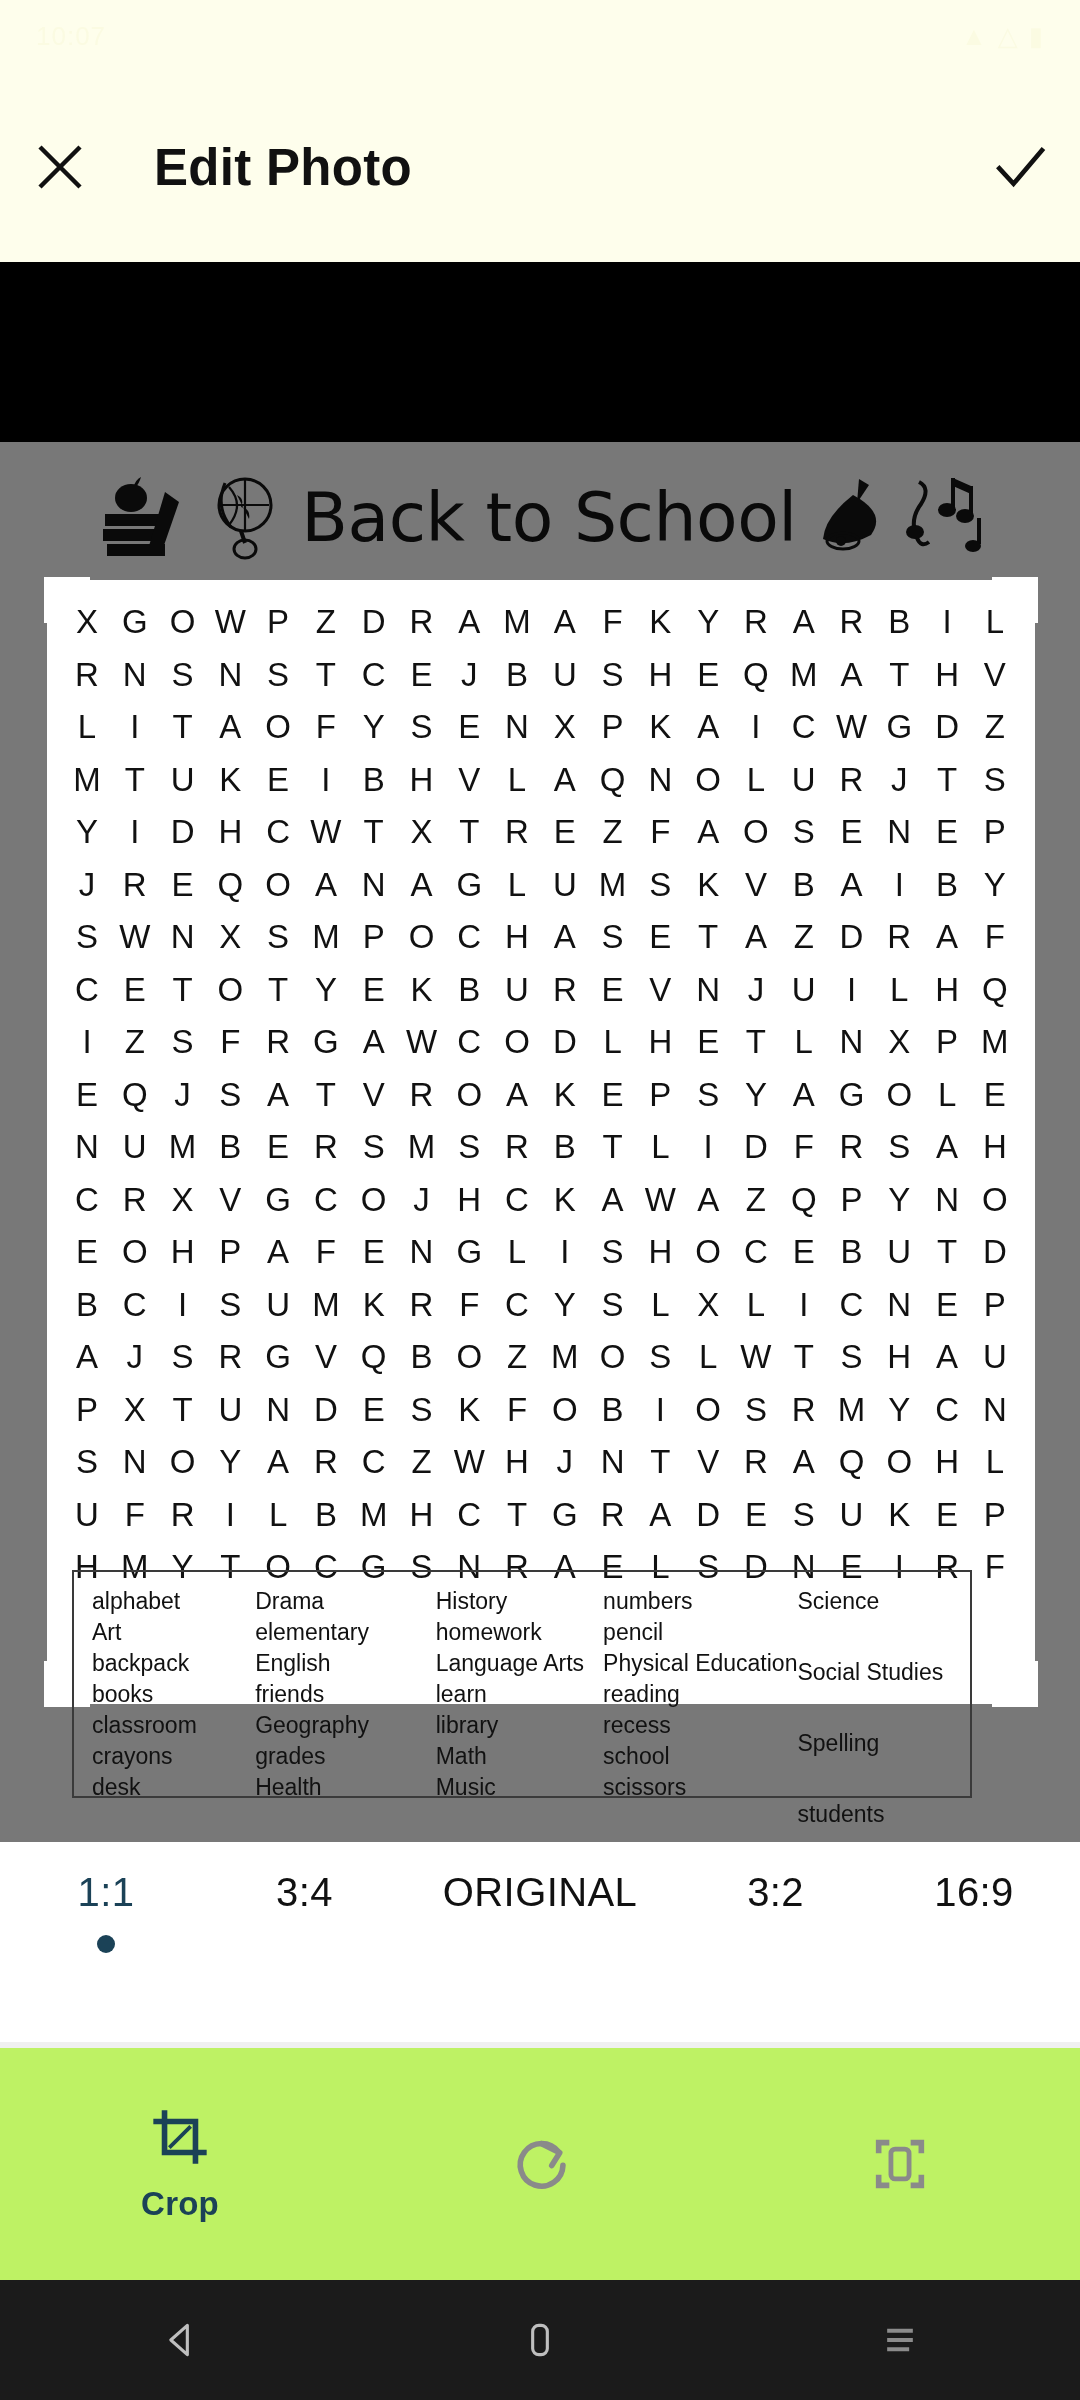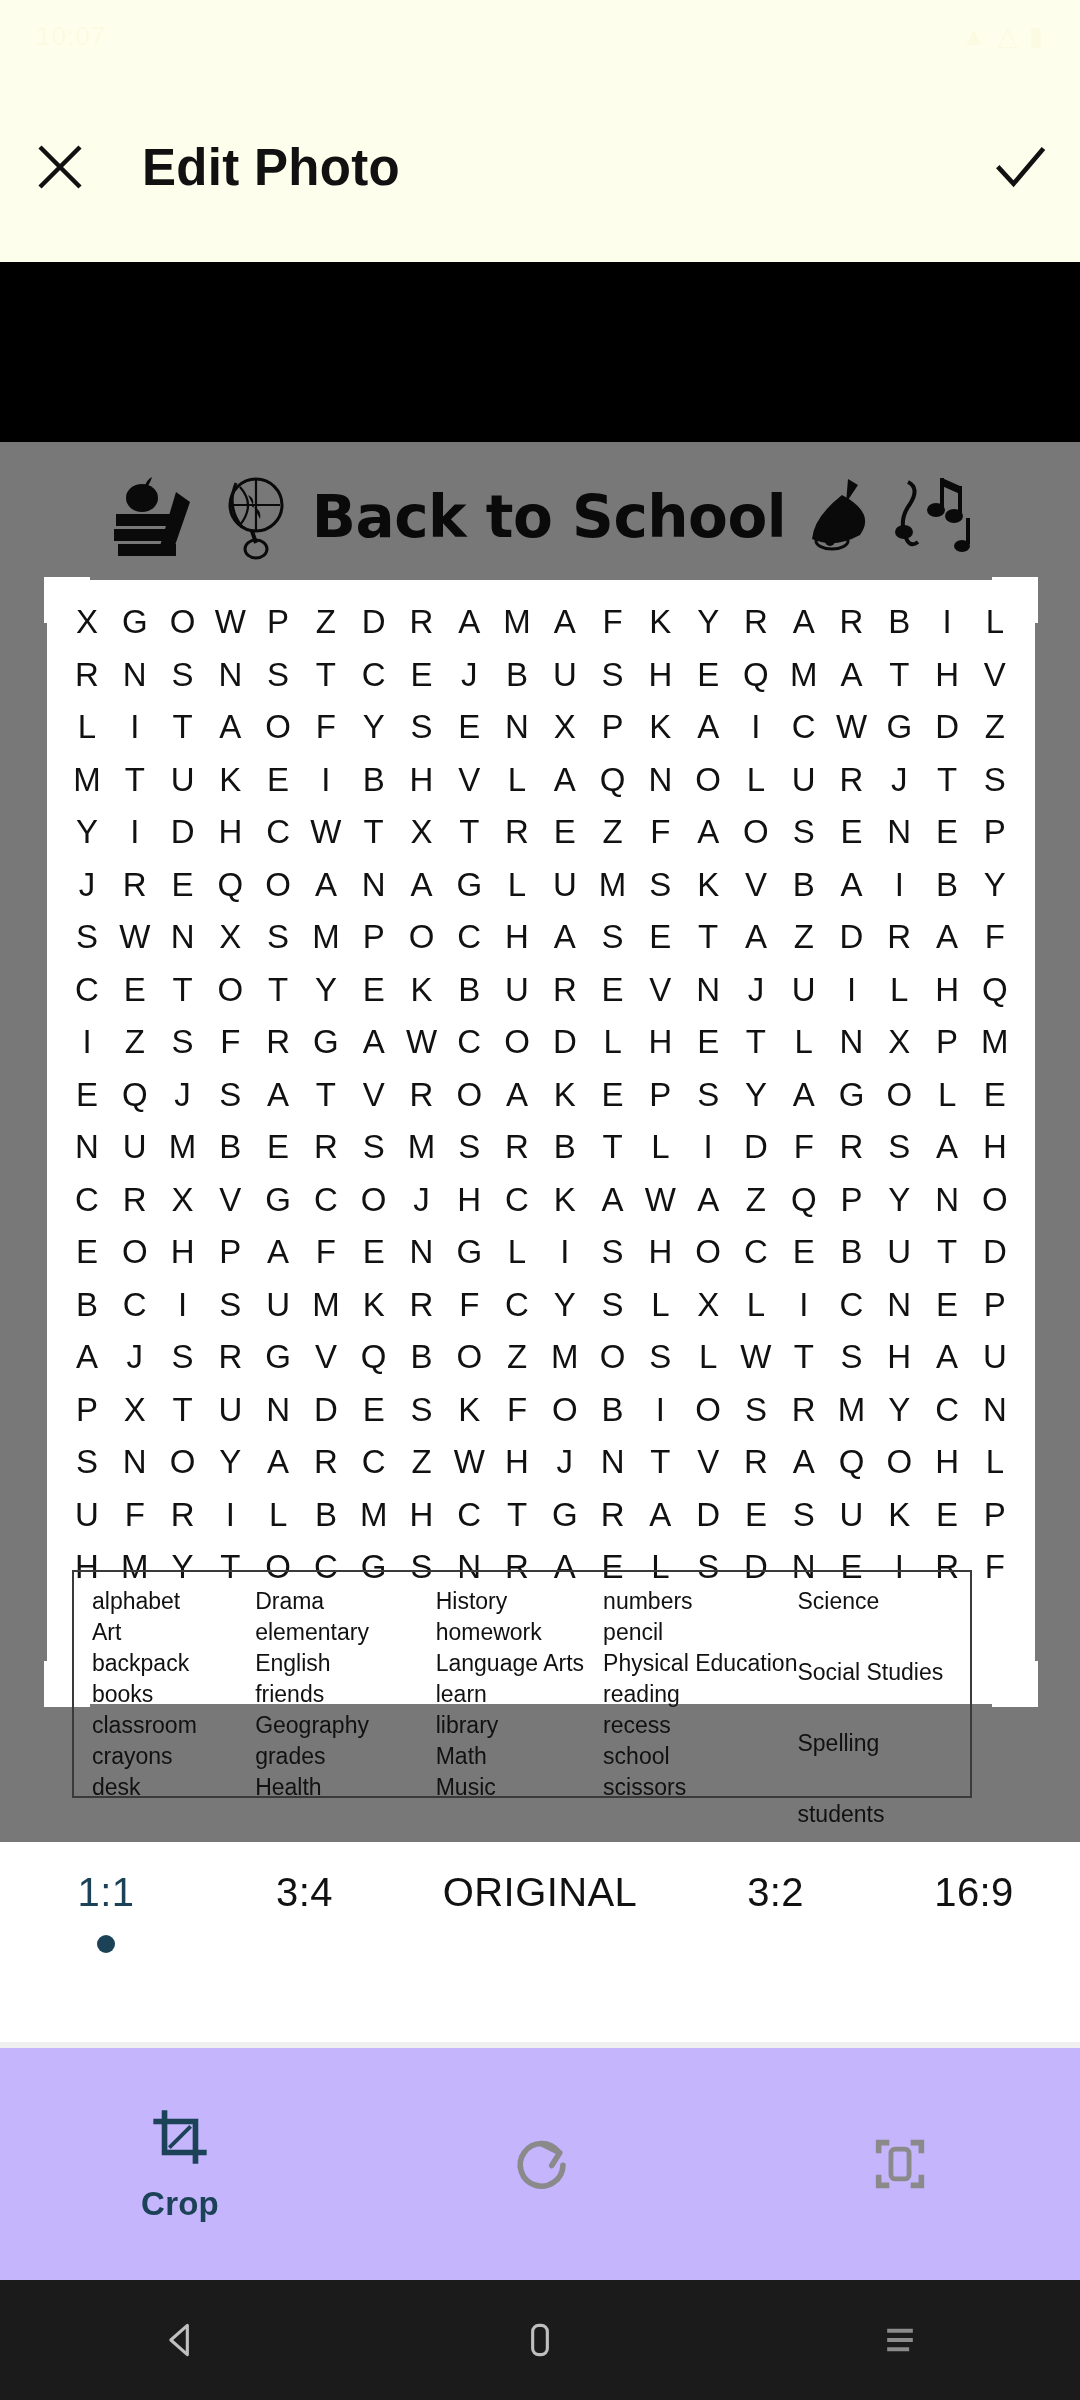--- a/index.html
+++ b/index.html
@@ -17,21 +17,21 @@
     display:flex; align-items:center; justify-content:space-between;
     padding:0 36px;
   }
   .sb-left,.sb-right{ display:flex; align-items:center; gap:10px; }
   .sb-glyph{ color:#FBFBE2; font-size:26px; letter-spacing:1px; }
 
   
   .appbar{
     position:absolute; left:0; top:72px; width:1080px; height:190px;
     background:#FEFEEC;
-    display:flex; align-items:center;
+    display:flex; align-items:center;gap:12px;
   }
   .icon-btn{
     width:120px; height:120px;
     display:flex; align-items:center; justify-content:center;
     flex:0 0 auto;
   }
   .appbar-title{
     font-size:51px; font-weight:bold; color:#111111;
     letter-spacing:0.3px; margin-left:22px; flex:1 1 auto;
   }
@@ -48,21 +48,21 @@
     background:#787878;
     overflow:hidden;
   }
 
   
   .puzzle-head{
     position:absolute; left:0; top:20px; width:1080px; height:110px;
     display:flex; align-items:center; justify-content:center; gap:14px;
   }
   .puzzle-title{
-    font-size:58px; font-weight:bold; color:#0a0a0a;
+    font-size:68px; font-weight:normal; color:#0a0a0a;
     letter-spacing:-0.5px; font-family:"DejaVu Sans", sans-serif;
   }
   .clip{ flex:0 0 auto; display:block; }
 
   
   .crop-window{
     position:absolute; left:47px; top:138px;
     width:988px; height:1124px;
     background:#ffffff;
     overflow:hidden;
@@ -145,21 +145,21 @@
   }
   .ratio.sel .ratio-dot{ visibility:visible; }
 
   
   .divider{
     position:absolute; left:0; top:2042px; width:1080px; height:6px;
     background:#F0F0F0;
   }
   .toolbar{
     position:absolute; left:0; top:2048px; width:1080px; height:232px;
-    background:#c4b5fd;
+    background:#bef264;
     display:flex; align-items:center;
   }
   .tool{
     flex:1 1 0; display:flex; flex-direction:column;
     align-items:center; justify-content:center; gap:16px;
   }
   .tool-label{
     font-size:33px; color:#1B4257; font-weight:bold; letter-spacing:0.2px;
   }
 

